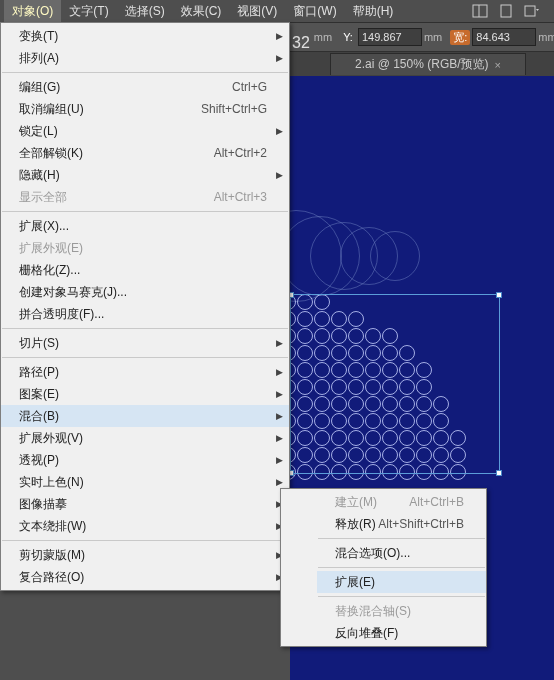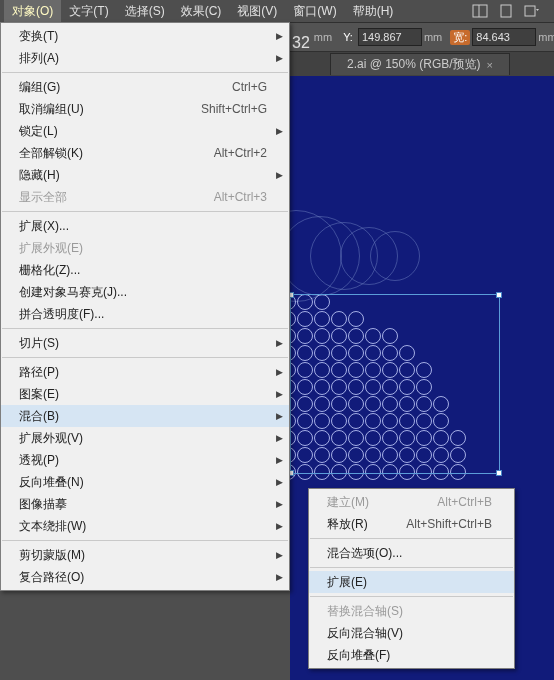--- a/index.html
+++ b/index.html
@@ -15,39 +15,39 @@
 
 .options-bar { height:30px; background:#535353; border-top:1px solid #2f2f2f; border-bottom:1px solid #2f2f2f; display:flex; align-items:center; padding:0 6px; color:#e0e0e0; gap:4px; position:relative; }
 .opt-group { display:flex; align-items:center; gap:2px; }
 .opt-label { color:#fff; font-size:11px; padding:0 3px; margin-left:4px; }
 .opt-label.o { background:#c76b2d; border-radius:2px; }
 .opt-input { width:64px; height:18px; background:#3f3f3f; border:1px solid #222; color:#e0e0e0; padding:0 3px; font-size:11px; }
 .unit { color:#bbb; font-size:11px; }
 
 
 .tabbar { height:24px; background:#414141; display:flex; align-items:center; padding-left:330px; color:#ccc; }
-.tab { display:flex; align-items:center; height:22px; padding:0 16px; background:#4c4c4c; border-top:1px solid #2a2a2a; border-left:1px solid #2a2a2a; border-right:1px solid #2a2a2a; gap:6px; }
+.tab { display:flex; align-items:center; height:22px; padding:0 24px; background:#4c4c4c; border-top:1px solid #2a2a2a; border-left:1px solid #2a2a2a; border-right:1px solid #2a2a2a; gap:6px; }
 .tab-close { font-size:11px; color:#aaa; }
 
 
 .canvas-area { position:absolute; left:290px; top:76px; right:0; bottom:0; background:#111b7a; overflow:hidden; }
 .sel-box { position:absolute; left:0; top:218px; width:210px; height:180px; border:1px solid #5b9dd9; }
 .handle { position:absolute; width:6px; height:6px; background:#fff; border:1px solid #4a8ac9; }
 .handle.tl{left:-3px;top:-3px}.handle.tr{right:-3px;top:-3px}.handle.bl{left:-3px;bottom:-3px}.handle.br{right:-3px;bottom:-3px}
 .ghost-circles { position:absolute; left:-20px; top:140px; }
 .ghost-circles span { position:absolute; border:1px solid rgba(120,140,200,.45); border-radius:50%; }
 
 
 .dotgrid { position:absolute; left:-10px; top:218px; }
 .dot { position:absolute; width:16px; height:16px; border:1px solid rgba(200,210,255,.8); border-radius:50%; }
 
 
 .dropdown { position:absolute; background:#f0f0f0; border:1px solid #7e7e7e; box-shadow:2px 2px 4px rgba(0,0,0,.4); padding:2px 0; }
 .dd1 { left:0; top:22px; width:290px; }
-.dd2 { left:308px; top:488px; width:207px; }
+.dd2 { left:280px; top:488px; width:207px;padding-left:36px; }
 .dd-item { display:flex; align-items:center; height:22px; padding:0 22px 0 18px; color:#222; cursor:default; position:relative; }
 .dd-item.disabled { color:#9a9a9a; }
 .dd-item.hover { background:#d6e5f3; }
 .dd-item .shortcut { margin-left:auto; color:#555; }
 .dd-item.disabled .shortcut { color:#9a9a9a; }
 .dd-item.sub::after { content:"▶"; position:absolute; right:6px; font-size:9px; color:#444; }
 .dd-sep { height:1px; background:#c9c9c9; margin:3px 1px; }
 </style>
 </head>
 <body>
@@ -275,21 +275,21 @@
     <div class="dd-item hover sub">
       <span>混合(B)</span>
     </div>
     <div class="dd-item sub">
       <span>扩展外观(V)</span>
     </div>
     <div class="dd-item sub">
       <span>透视(P)</span>
     </div>
     <div class="dd-item sub">
-      <span>反向堆叠(N)</span>
+      <span>实时上色(N)</span>
     </div>
     <div class="dd-item sub">
       <span>图像描摹</span>
     </div>
     <div class="dd-item sub">
       <span>文本绕排(W)</span>
     </div>
     <div class="dd-sep"></div>
     <div class="dd-item sub">
       <span>剪切蒙版(M)</span>
@@ -314,18 +314,15 @@
     </div>
     <div class="dd-sep"></div>
     <div class="dd-item hover ">
       <span>扩展(E)</span>
     </div>
     <div class="dd-sep"></div>
     <div class="dd-item disabled ">
       <span>替换混合轴(S)</span>
     </div>
     <div class="dd-item ">
-      <span>反向混合轴(V)</span>
-    </div>
-    <div class="dd-item ">
       <span>反向堆叠(F)</span>
     </div>
   </div>
 
 </body></html>

